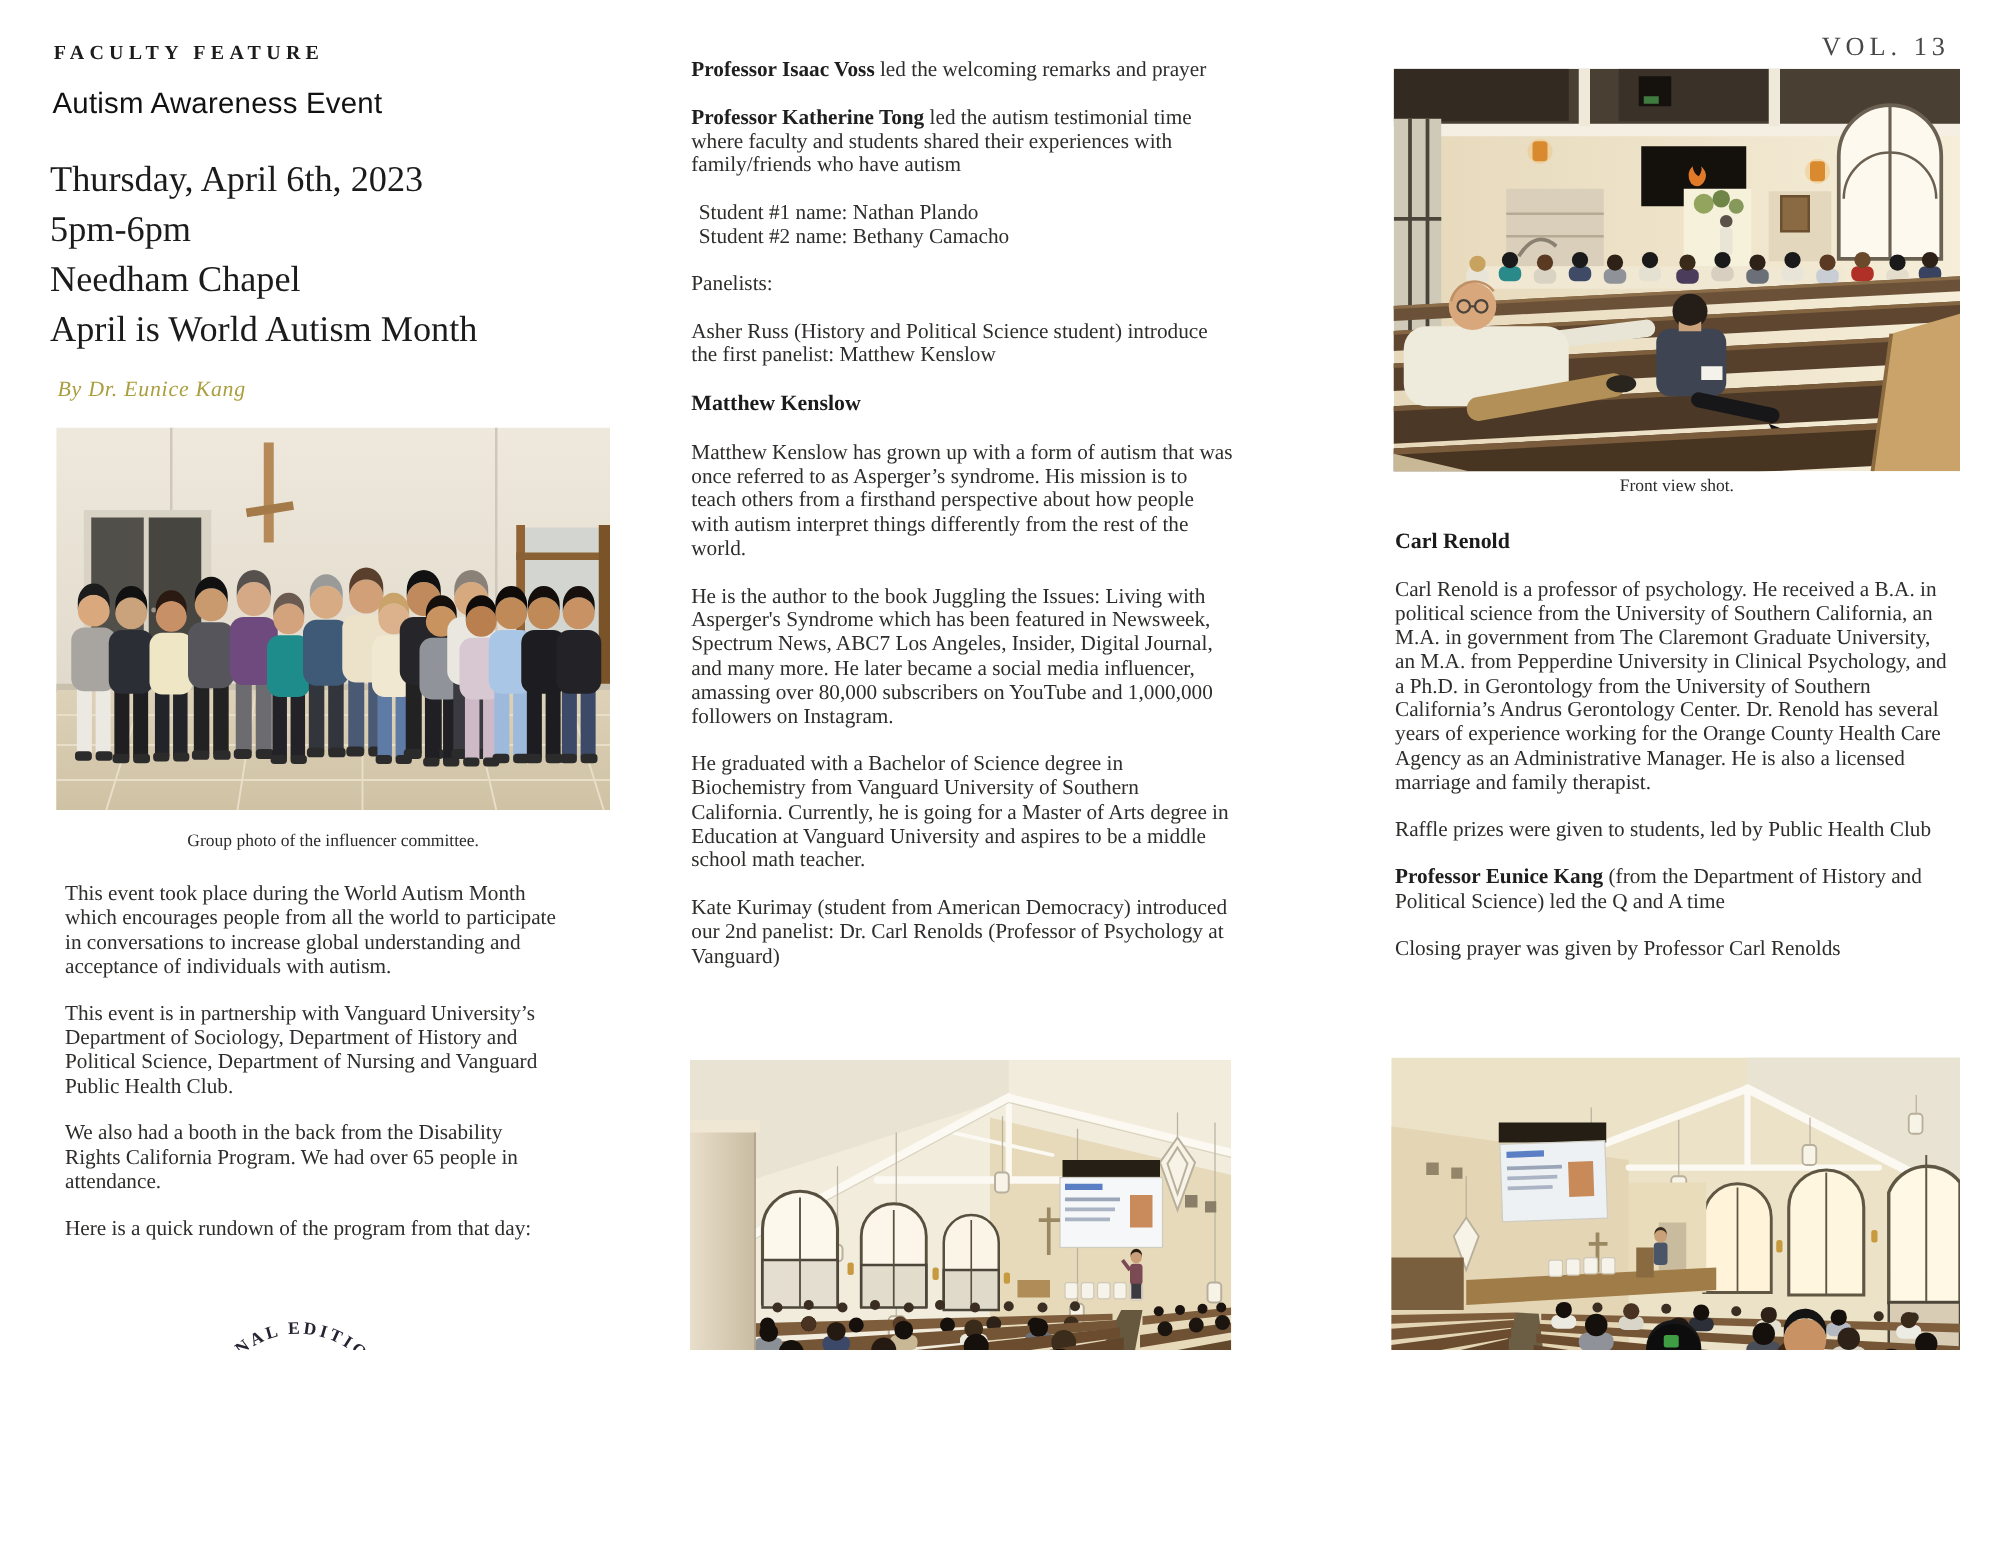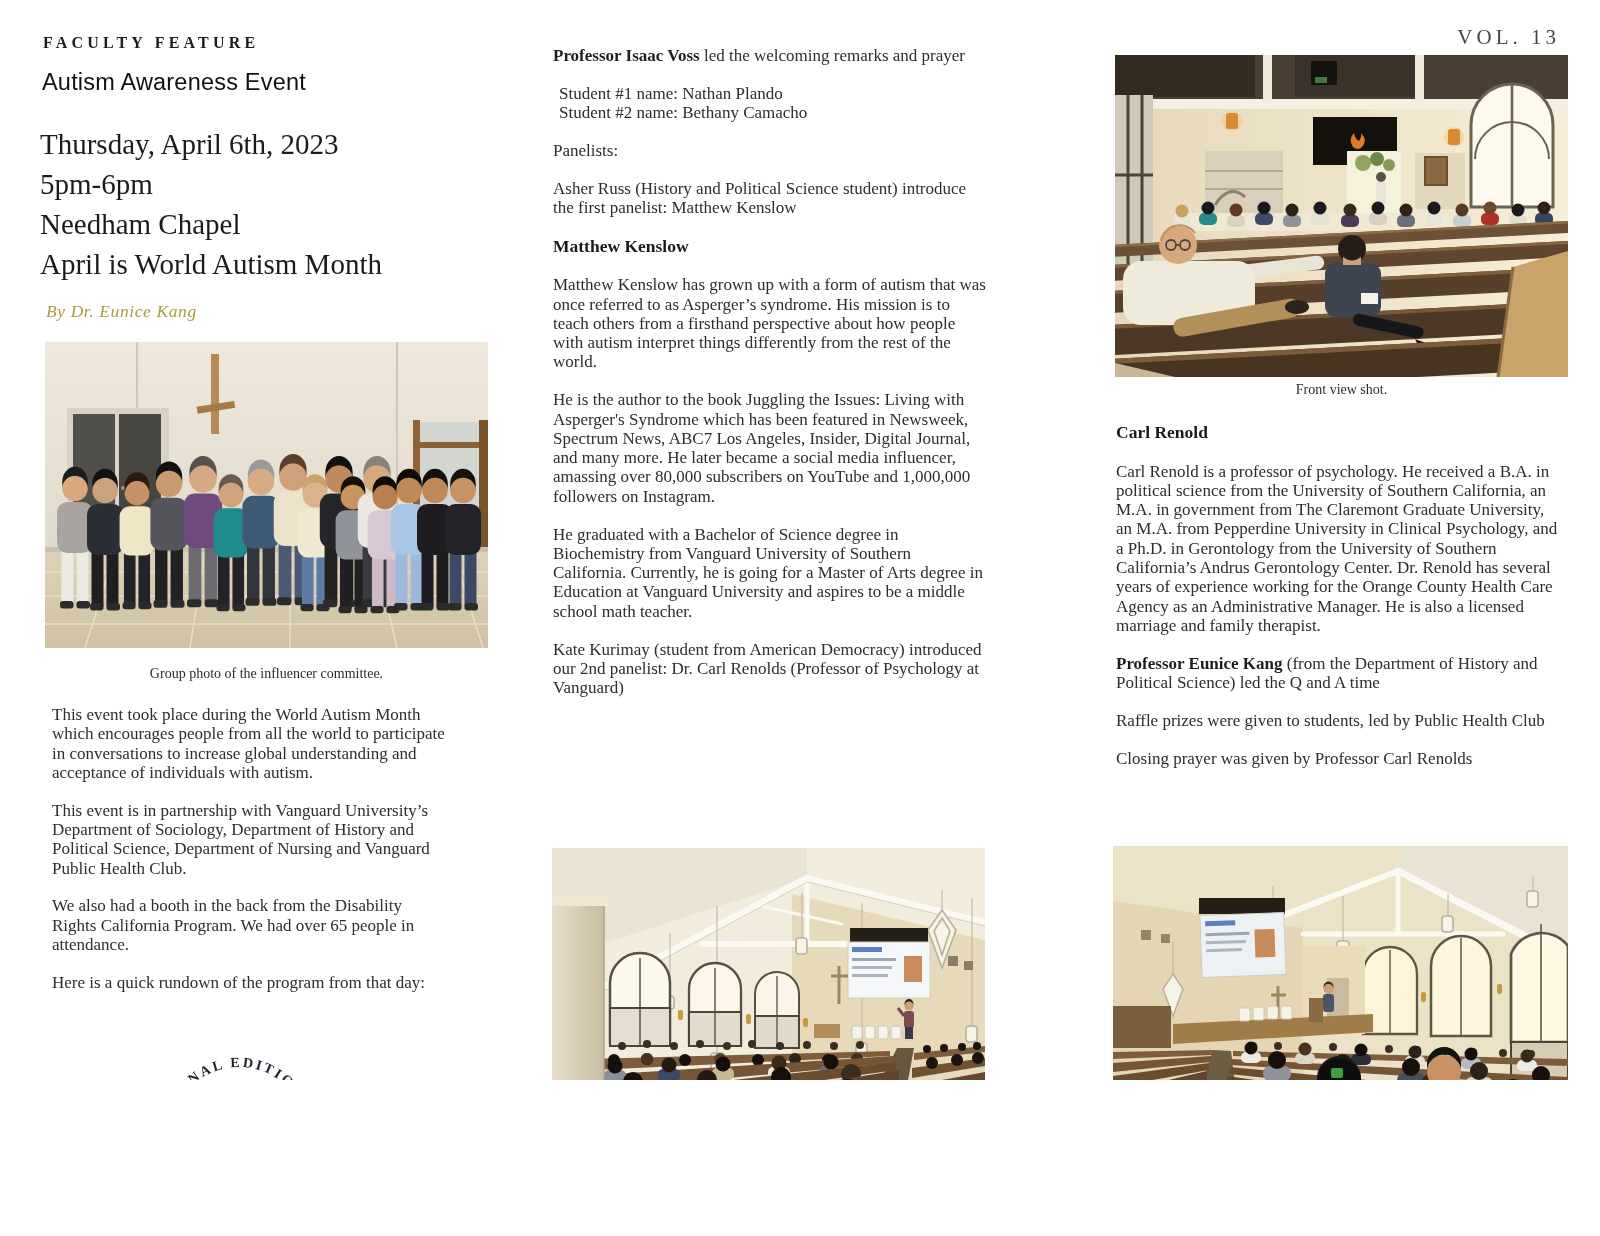--- a/index.html
+++ b/index.html
@@ -157,20 +157,21 @@
       <rect x="74" y="90" width="13" height="12" fill="#ffffff" transform="rotate(-12 80 96)"></rect>
       <path d="M 80,101 l -9,21 m 12,-20 l 8,14 l 7,-3"></path>
       <path d="M 70,124 l -8,3"></path>
       <line x1="58" y1="131" x2="116" y2="120"></line>
       <line x1="66" y1="136" x2="102" y2="129" stroke-width="1"></line>
     </g>
   </svg>
 
   <section class="abs textcol mid-text">
     <p><span class="lead">Professor Isaac Voss</span><span> led the welcoming remarks and prayer</span></p>
+    <p><span class="lead">Professor Katherine Tong</span><span> led the autism testimonial time where faculty and students shared their experiences with family/friends who have autism</span></p>
     <div class="students">
       <div>Student #1 name: Nathan Plando</div>
       <div>Student #2 name: Bethany Camacho</div>
     </div>
     <p>Panelists:</p>
     <p>Asher Russ (History and Political Science student) introduce the first panelist: Matthew Kenslow</p>
     <h3 class="subhead">Matthew Kenslow</h3>
     <p>Matthew Kenslow has grown up with a form of autism that was once referred to as Asperger’s syndrome. His mission is to teach others from a firsthand perspective about how people with autism interpret things differently from the rest of the world.</p>
     <p>He is the author to the book Juggling the Issues: Living with Asperger's Syndrome which has been featured in Newsweek, Spectrum News, ABC7 Los Angeles, Insider, Digital Journal, and many more. He later became a social media influencer, amassing over 80,000 subscribers on YouTube and 1,000,000 followers on Instagram.</p>
     <p>He graduated with a Bachelor of Science degree in Biochemistry from Vanguard University of Southern California. Currently, he is going for a Master of Arts degree in Education at Vanguard University and aspires to be a middle school math teacher.</p>
@@ -535,22 +536,22 @@
     </g>
     <polygon points="398,212 453,196 453,322 382,322" fill="#caa36a"></polygon>
     <line x1="398" y1="212" x2="383" y2="322" stroke="#8a6a3e" stroke-width="3"></line>
     <polygon points="0,308 60,322 0,322" fill="#c9b896"></polygon>
   </svg>
   <div class="abs caption cap2">Front view shot.</div>
 
   <section class="abs textcol right-text">
     <h3 class="subhead">Carl Renold</h3>
     <p>Carl Renold is a professor of psychology. He received a B.A. in political science from the University of Southern California, an M.A. in government from The Claremont Graduate University, an M.A. from Pepperdine University in Clinical Psychology, and a Ph.D. in Gerontology from the University of Southern California’s Andrus Gerontology Center. Dr. Renold has several years of experience working for the Orange County Health Care Agency as an Administrative Manager. He is also a licensed marriage and family therapist.</p>
+    <p>Raffle prizes were given to students, led by Public Health Club</p>
     <p><span class="lead">Professor Eunice Kang</span><span> (from the Department of History and Political Science) led the Q and A time</span></p>
-    <p>Raffle prizes were given to students, led by Public Health Club</p>
     <p>Closing prayer was given by Professor Carl Renolds</p>
   </section>
 
   <svg class="abs photo ph4" width="455" height="321" viewBox="0 0 455 321" aria-hidden="true">
     <rect width="455" height="321" fill="#ece2c8"></rect>
     <polygon points="0,55 190,82 190,321 0,321" fill="#e4d6b4"></polygon>
     <polygon points="285,0 455,0 455,115 285,25" fill="#e9e3d3"></polygon>
     <g stroke="#fbf9f2" stroke-linecap="round">
       <line x1="285" y1="25" x2="95" y2="98" stroke-width="6"></line>
       <line x1="285" y1="25" x2="455" y2="112" stroke-width="7"></line>

